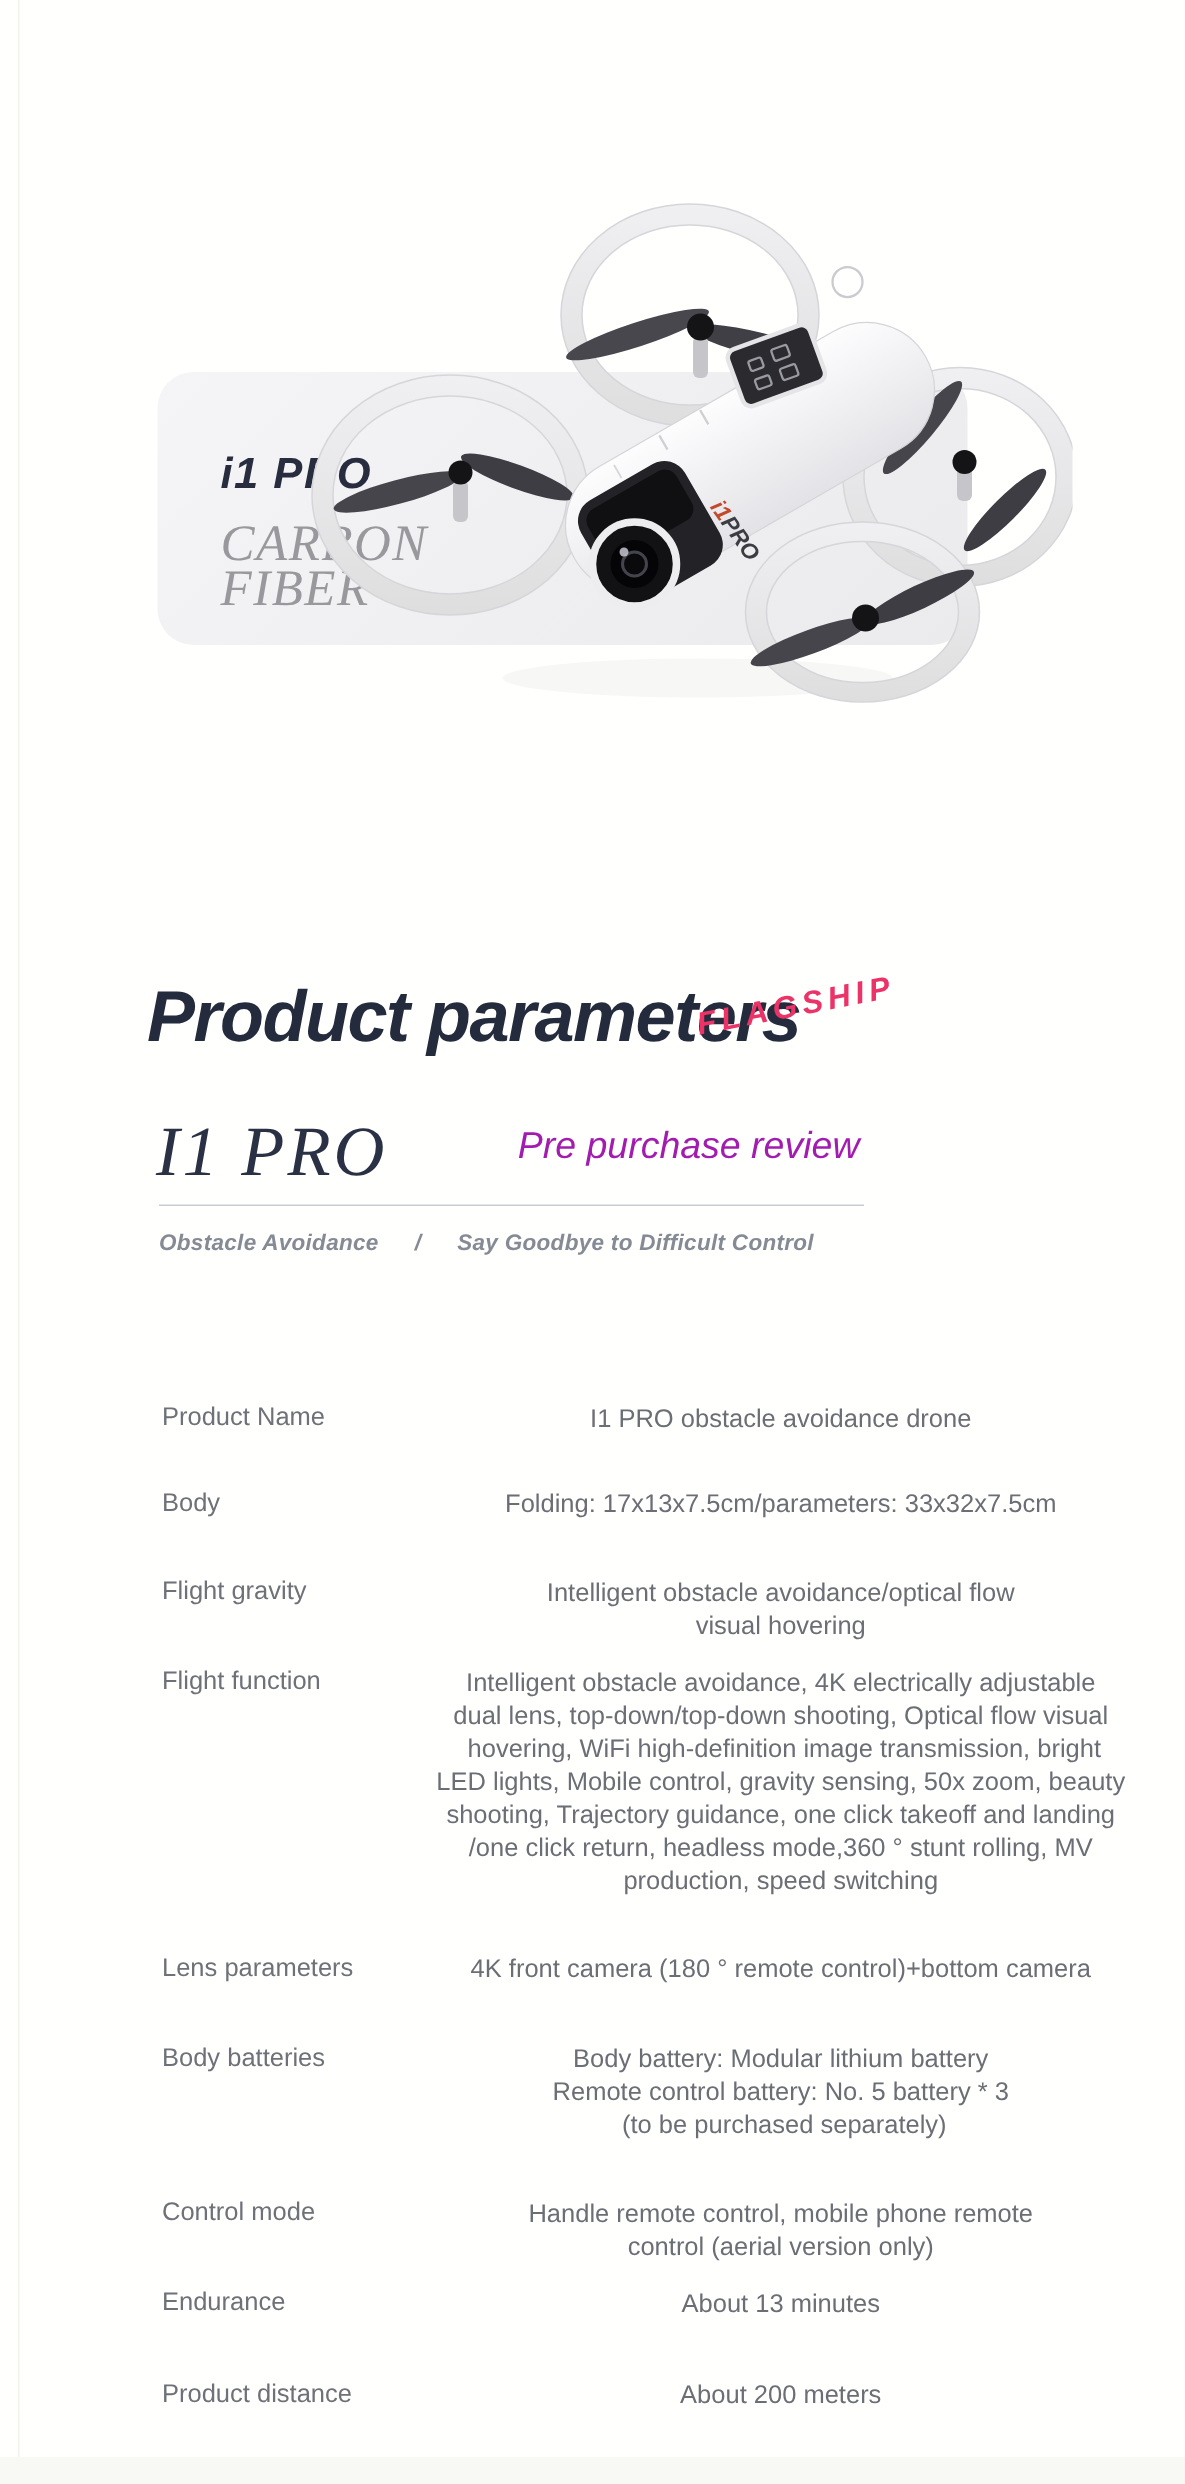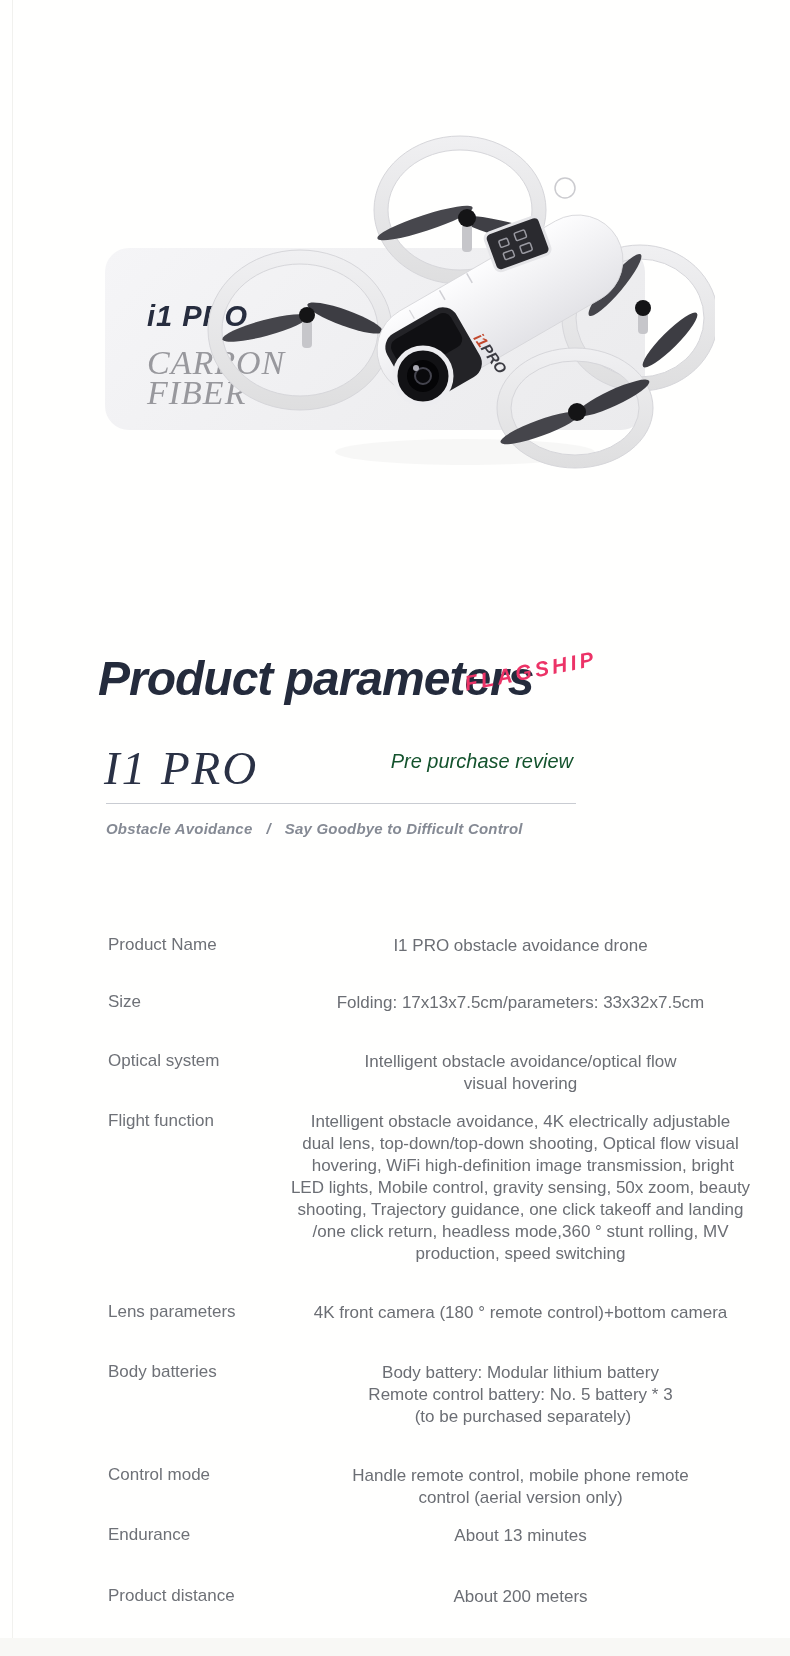--- a/index.html
+++ b/index.html
@@ -43,30 +43,30 @@
     color:#ec3367;letter-spacing:3.5px;white-space:nowrap;
     transform:rotate(-11deg);transform-origin:left center;
   }
   .model-name{
     position:absolute;left:104px;top:741px;
     font-family:"Liberation Serif",serif;font-style:italic;
     font-size:47px;color:#2a3145;letter-spacing:2px;white-space:nowrap;
   }
   .subtitle{
     position:absolute;right:217px;top:750px;
-    font-size:20px;font-style:italic;font-weight:500;
-    color:#14532d;white-space:nowrap;
+    font-size:25px;font-style:italic;font-weight:500;
+    color:#a21caf;white-space:nowrap;
   }
   .divider{
     position:absolute;left:106px;top:803px;width:470px;height:1px;
     background:#c9ccd2;
   }
   .tagline{
     position:absolute;left:106px;top:820px;
-    display:inline-flex;gap:14px;
+    display:inline-flex;gap:24px;
     font-size:15px;font-style:italic;font-weight:700;
     color:#858a94;letter-spacing:0.2px;white-space:nowrap;
   }
   
   .spec-row{position:absolute;left:0;width:790px;}
   .spec-label{
     position:absolute;left:108px;top:0;
     font-size:17px;color:#6e7177;white-space:nowrap;text-align:right;
   }
   .spec-value{
@@ -178,25 +178,25 @@
     <span>Obstacle Avoidance</span>
     <span>/</span>
     <span>Say Goodbye to Difficult Control</span>
   </div>
 
   <div class="spec-row" style="top:935px">
     <div class="spec-label">Product Name</div>
     <div class="spec-value">I1 PRO obstacle avoidance drone</div>
   </div>
   <div class="spec-row" style="top:992px">
-    <div class="spec-label">Size</div>
+    <div class="spec-label">Body</div>
     <div class="spec-value">Folding: 17x13x7.5cm/parameters: 33x32x7.5cm</div>
   </div>
   <div class="spec-row" style="top:1051px">
-    <div class="spec-label">Optical system</div>
+    <div class="spec-label">Flight gravity</div>
     <div class="spec-value">Intelligent obstacle avoidance/optical flow
 visual hovering</div>
   </div>
   <div class="spec-row" style="top:1111px">
     <div class="spec-label">Flight function</div>
     <div class="spec-value">Intelligent obstacle avoidance, 4K electrically adjustable
 dual lens, top-down/top-down shooting, Optical flow visual
  hovering, WiFi high-definition image transmission, bright
 LED lights, Mobile control, gravity sensing, 50x zoom, beauty
 shooting, Trajectory guidance, one click takeoff and landing

